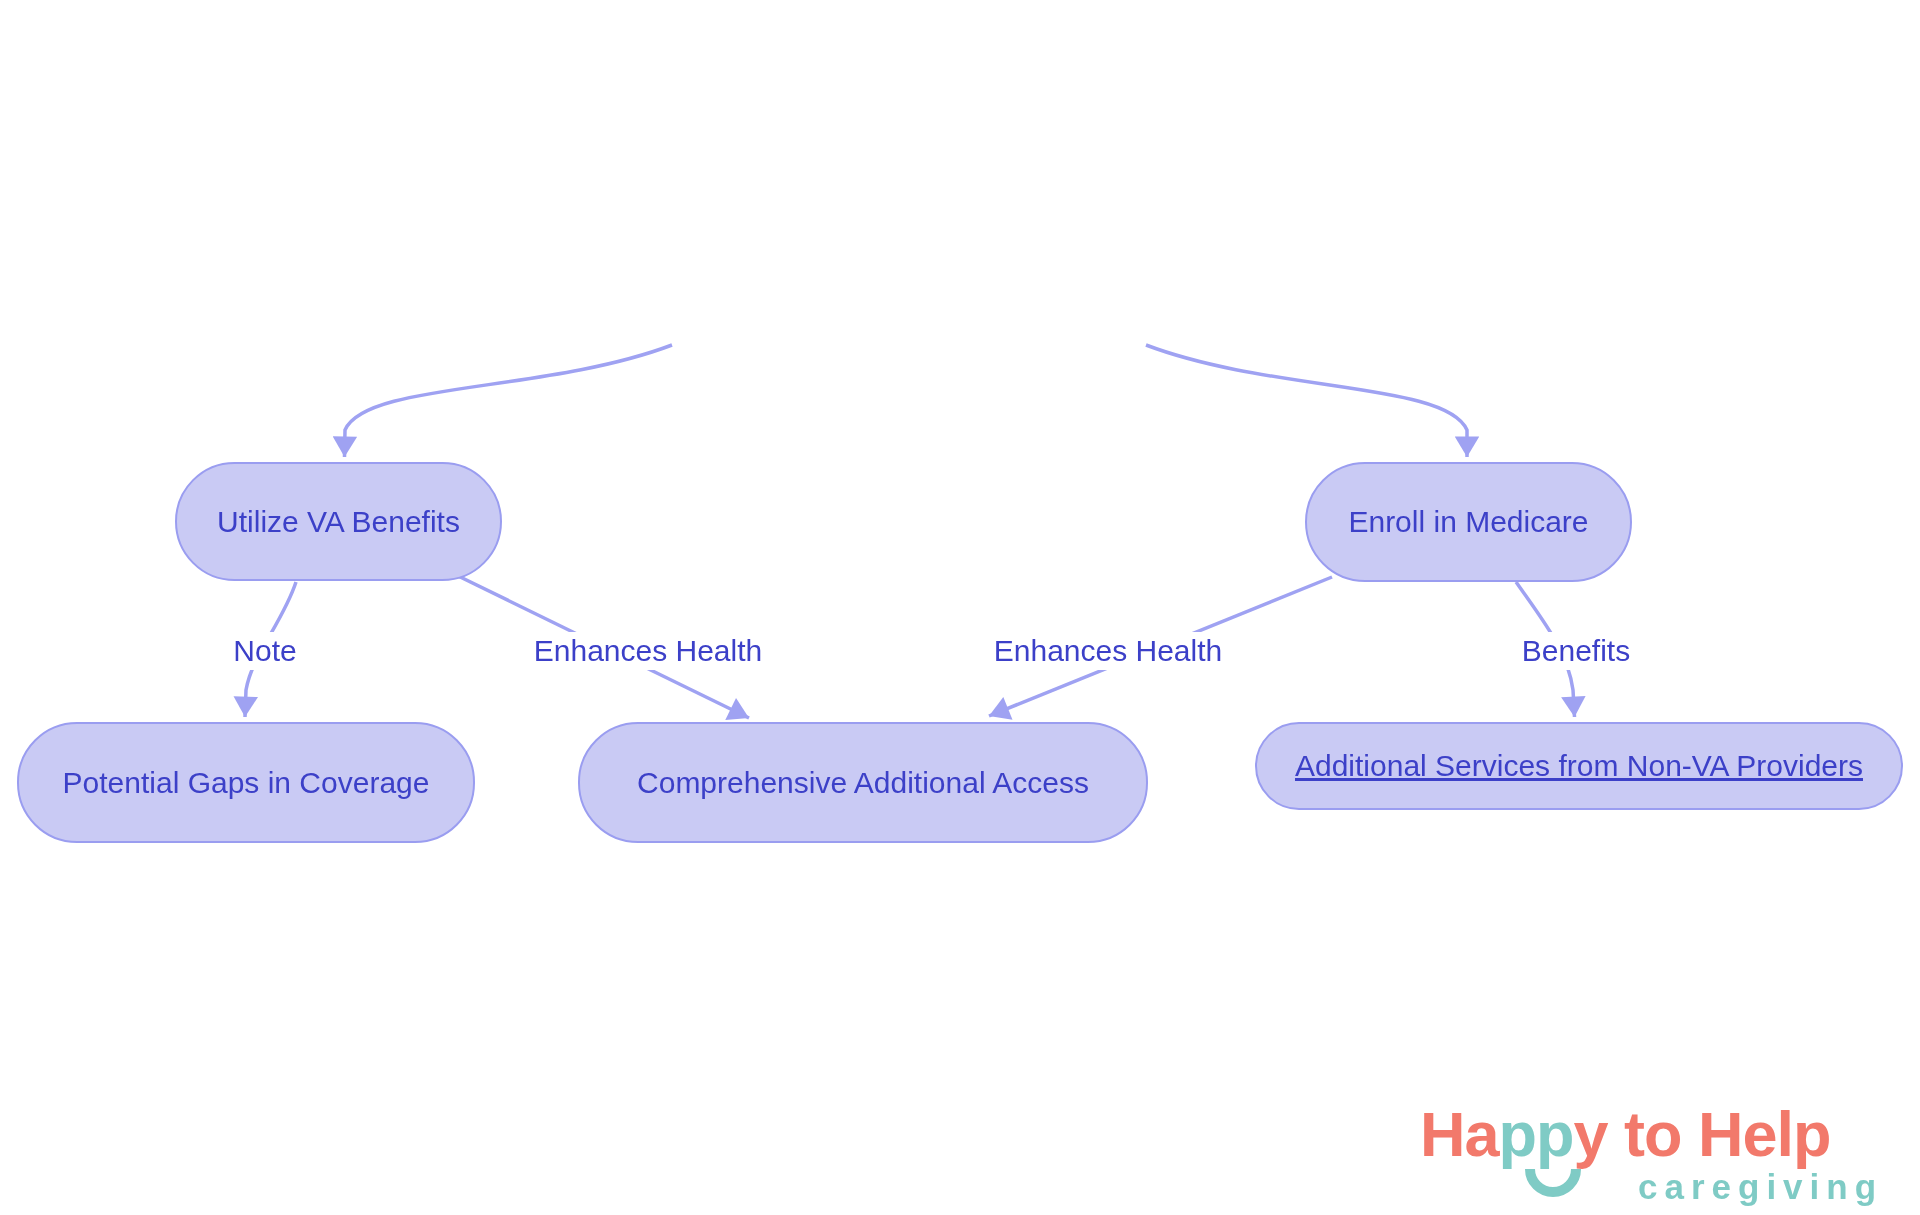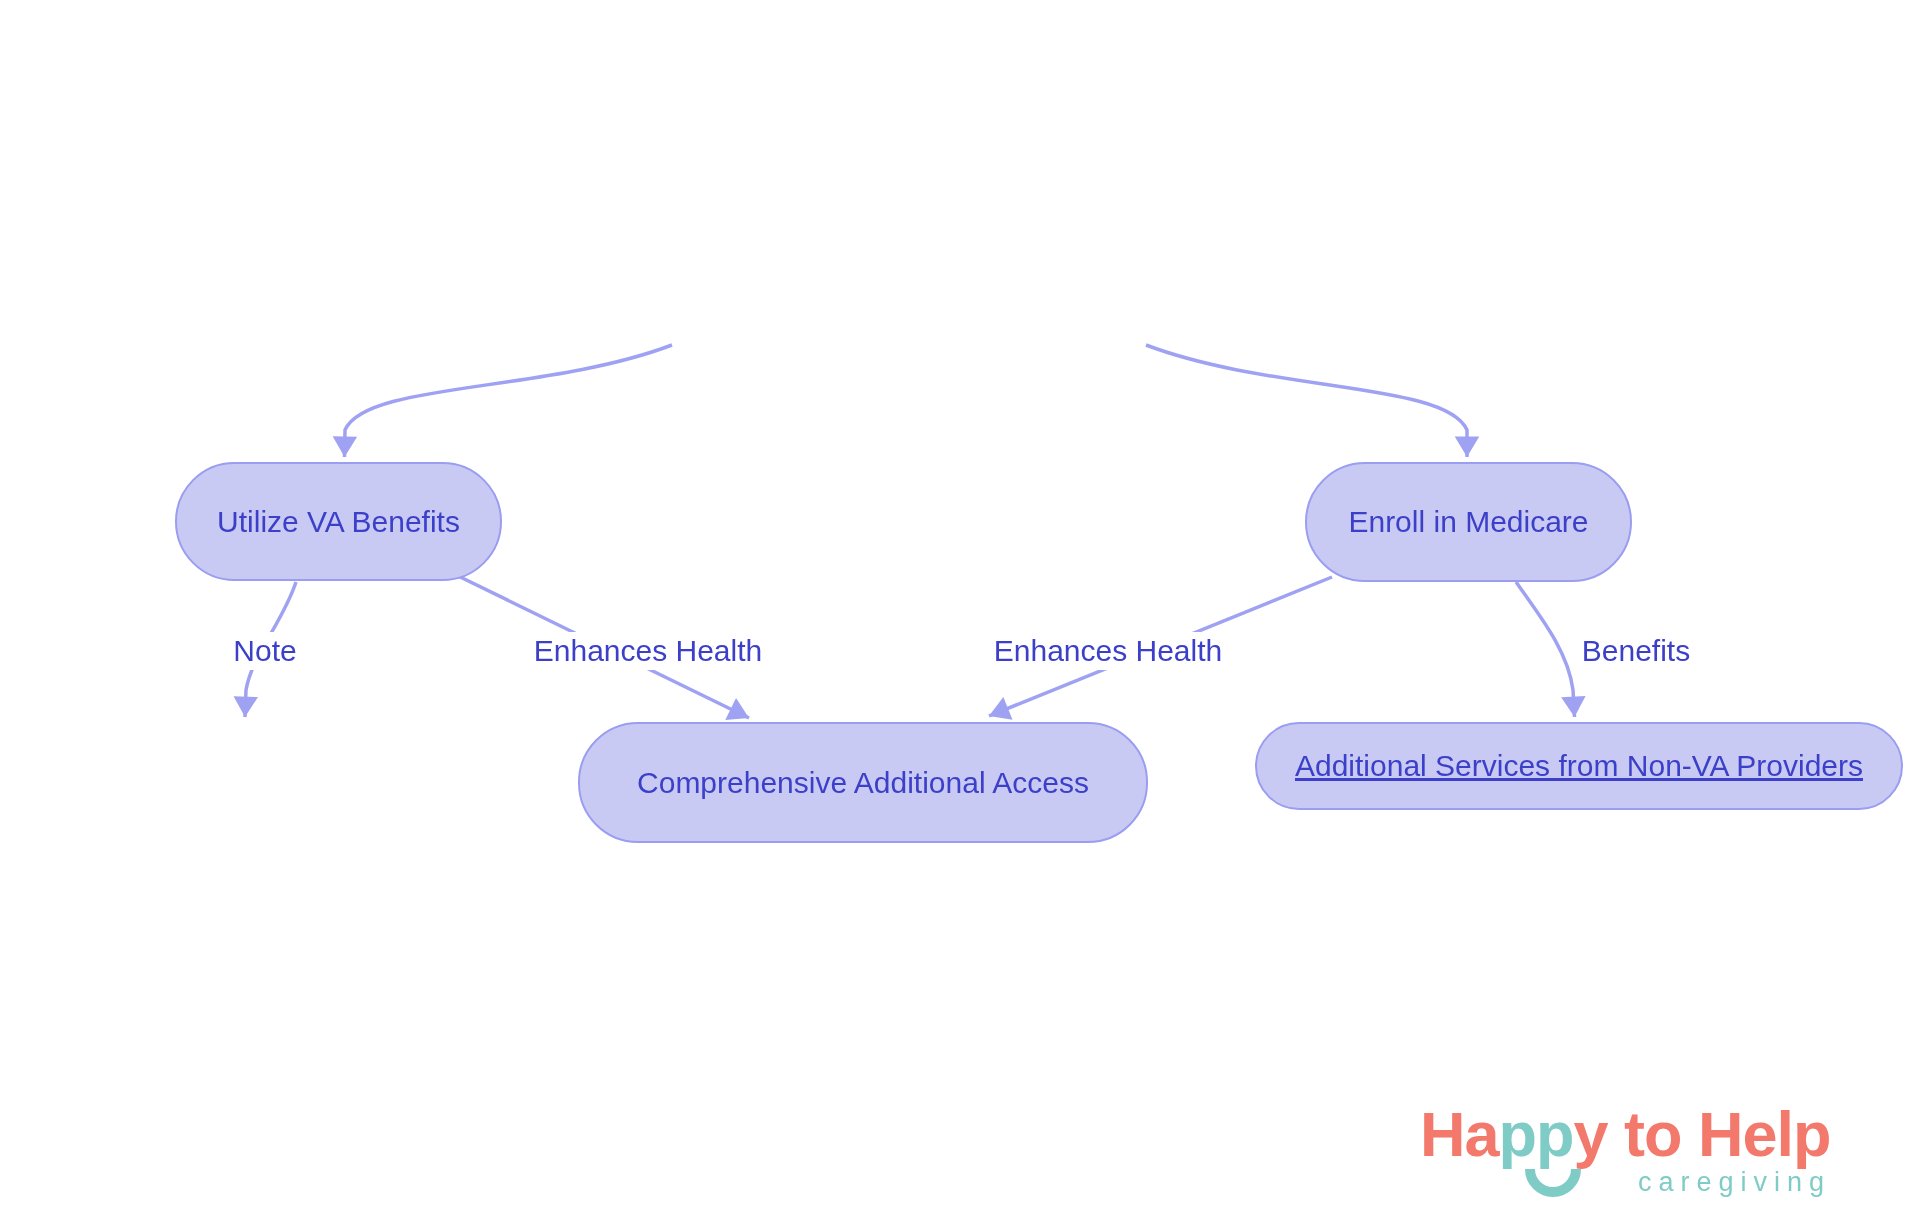--- a/index.html
+++ b/index.html
@@ -61,22 +61,22 @@
   .logo-teal  { color: var(--logo-teal, #7fcbc5); }
   #logo-smile {
     position: absolute;
     left: 104px;
     top: 62px;
   }
   #logo-tagline {
     position: absolute;
     left: 218px;
     top: 64px;
-    font-size: 27px;
-    font-weight: normal;
+    font-size: 35px;
+    font-weight: bold;
     letter-spacing: 7px;
     color: var(--logo-teal, #7fcbc5);
     white-space: nowrap;
   }
 </style>
 </head>
 <body>
 
 <div id="canvas">
 
@@ -92,31 +92,34 @@
       <path d="M 296 582 C 283 622, 252 655, 246 690 L 245 717" marker-end="url(#arrow)"></path>
       <path d="M 452 573 L 749 718" marker-end="url(#arrow)"></path>
       <path d="M 1332 577 L 989 716" marker-end="url(#arrow)"></path>
       <path d="M 1516 582 C 1543 620, 1568 652, 1573 690 L 1574.5 717" marker-end="url(#arrow)"></path>
     </g>
   </svg>
 
   <div class="edge-label" style="left:245px;  top:651px;margin-left:20px;">Note</div>
   <div class="edge-label" style="left:648px;  top:651px;">Enhances Health</div>
   <div class="edge-label" style="left:1108px; top:651px;">Enhances Health</div>
-  <div class="edge-label" style="left:1636px; top:651px;">Benefits</div>
+  <div class="edge-label" style="left:1576px; top:651px;">Benefits</div>
 
 
   <div class="node" style="left:175px;  top:462px; width:327px; height:119px;">
     <span>Utilize VA Benefits</span>
   </div>
 
   <div class="node" style="left:1305px; top:462px; width:327px; height:120px;">
     <span>Enroll in Medicare</span>
   </div>
 
+  <div class="node" style="left:17px;   top:722px; width:458px; height:121px;">
+    <span>Potential Gaps in Coverage</span>
+  </div>
 
   <div class="node" style="left:578px;  top:722px; width:570px; height:121px;">
     <span>Comprehensive Additional Access</span>
   </div>
 
   <div class="node" style="left:1255px; top:722px; width:648px; height:88px;text-decoration:underline;">
     <span>Additional Services from Non-VA Providers</span>
   </div>
 
   <div id="logo">

